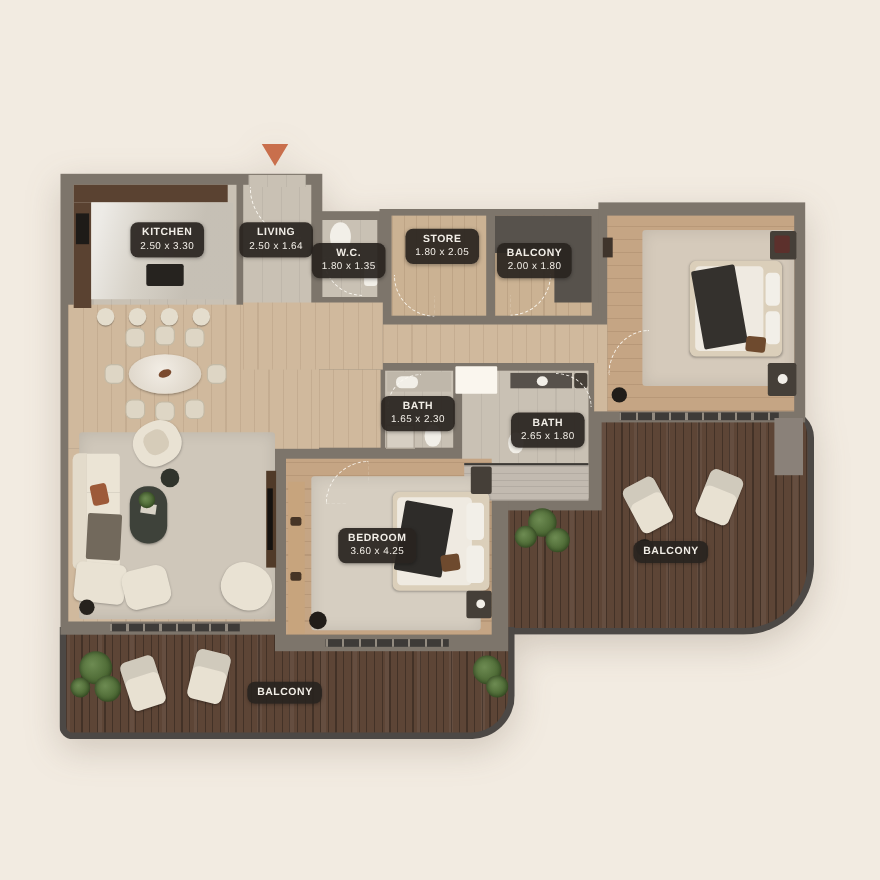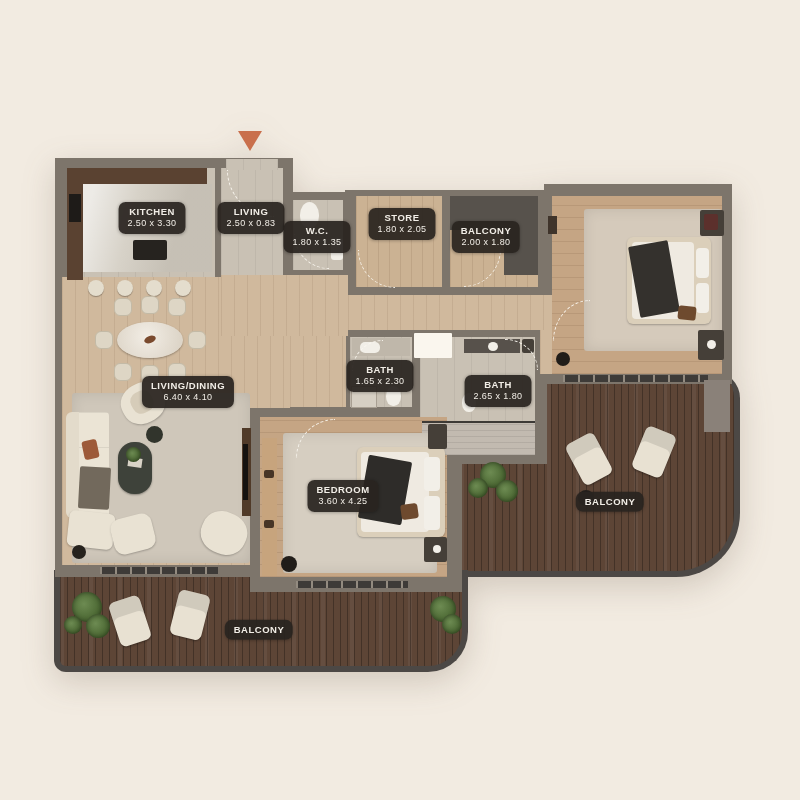--- a/index.html
+++ b/index.html
@@ -175,38 +175,34 @@
   <div class="plant" style="left:442px;top:614px;width:20px;height:20px"></div>
 
   <div class="tri" style="left:238px;top:131px"></div>
 
   <div class="pill" style="left:152px;top:218px">
     <div class="pill-name">KITCHEN</div>
     <div class="pill-dims">2.50 x 3.30</div>
   </div>
   <div class="pill" style="left:251px;top:218px">
     <div class="pill-name">LIVING</div>
-    <div class="pill-dims">2.50 x 0.83</div>
+    <div class="pill-dims">2.50 x 1.64</div>
   </div>
   <div class="pill" style="left:317px;top:237px">
     <div class="pill-name">W.C.</div>
     <div class="pill-dims">1.80 x 1.35</div>
   </div>
   <div class="pill" style="left:402px;top:224px">
     <div class="pill-name">STORE</div>
     <div class="pill-dims">1.80 x 2.05</div>
   </div>
   <div class="pill" style="left:486px;top:237px">
     <div class="pill-name">BALCONY</div>
     <div class="pill-dims">2.00 x 1.80</div>
   </div>
-  <div class="pill" style="left:188px;top:392px">
-    <div class="pill-name">LIVING/DINING</div>
-    <div class="pill-dims">6.40 x 4.10</div>
-  </div>
   <div class="pill" style="left:380px;top:376px">
     <div class="pill-name">BATH</div>
     <div class="pill-dims">1.65 x 2.30</div>
   </div>
   <div class="pill" style="left:498px;top:391px">
     <div class="pill-name">BATH</div>
     <div class="pill-dims">2.65 x 1.80</div>
   </div>
   <div class="pill" style="left:343px;top:496px">
     <div class="pill-name">BEDROOM</div>

